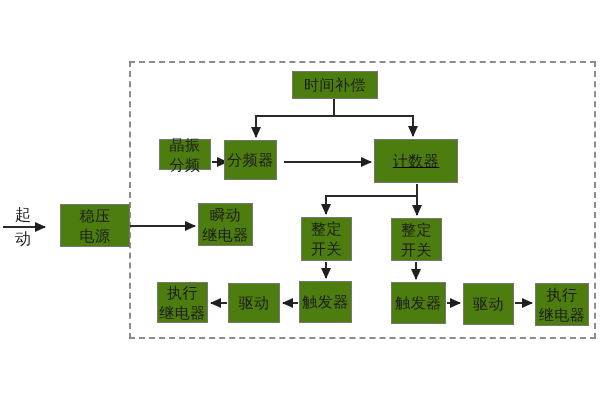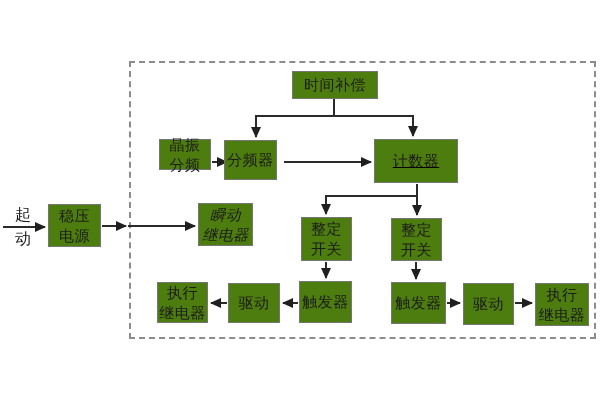--- a/index.html
+++ b/index.html
@@ -91,26 +91,26 @@
     <path class="edge" d="M416,262 L416,279" marker-end="url(#ah)"></path>
     <path class="edge" d="M298,303 L283,303" marker-end="url(#ah)"></path>
     <path class="edge" d="M227,303 L211,303" marker-end="url(#ah)"></path>
     <path class="edge" d="M447,303 L460,303" marker-end="url(#ah)"></path>
     <path class="edge" d="M515,303 L532,303" marker-end="url(#ah)"></path>
   </svg>
 
   <div class="start-text">起
 动</div>
 
-  <div class="node" style="left:48px;  top:204px; width:53px; height:43px;">
+  <div class="node" style="left:60px;  top:204px; width:70px; height:43px;">
     <span class="node-label">稳压
 电源</span>
   </div>
 
-  <div class="node" style="left:198px; top:203px; width:55px; height:43px;font-style:italic;">
+  <div class="node" style="left:198px; top:203px; width:55px; height:43px;">
     <span class="node-label">瞬动
 继电器</span>
   </div>
 
   <div class="node single" style="left:292px; top:71px; width:86px; height:28px;">
     <span class="node-label">时间补偿</span>
   </div>
 
   <div class="node" style="left:159px; top:139px; width:52px; height:31px;">
     <span class="node-label">晶振

